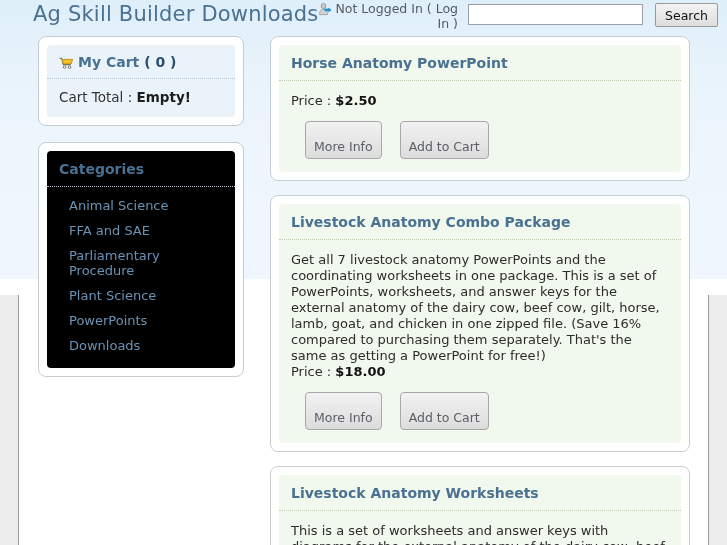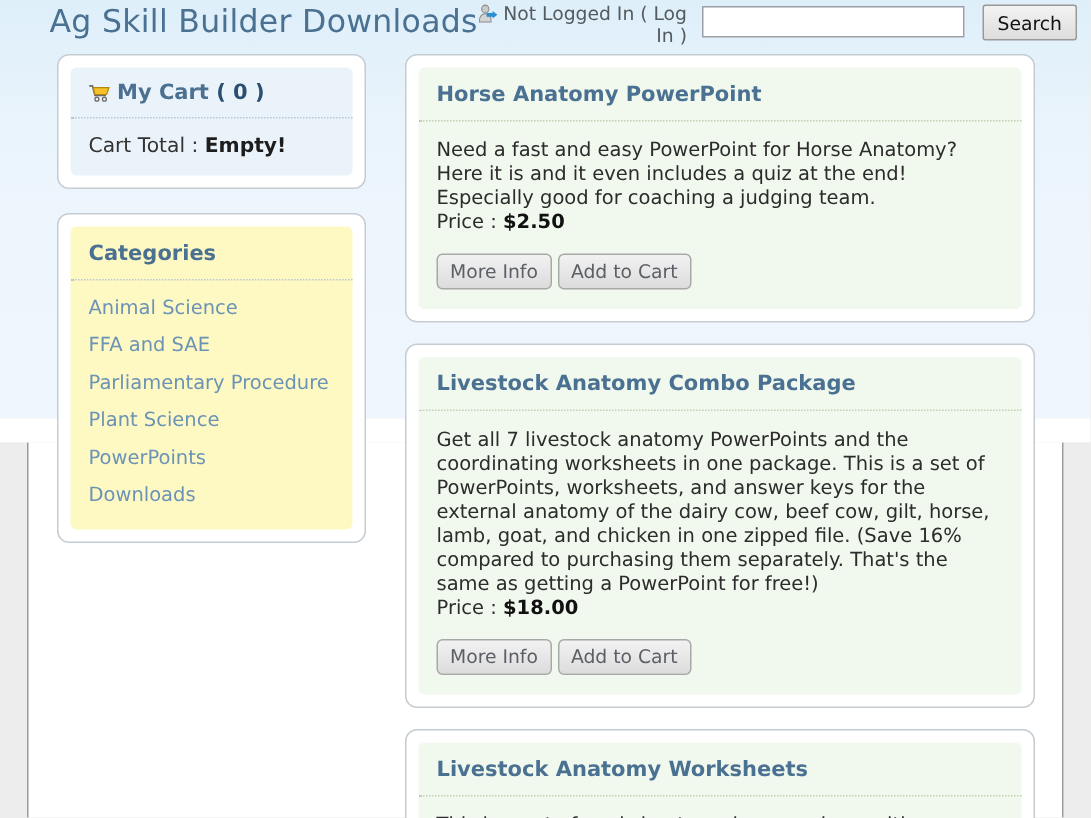--- a/index.html
+++ b/index.html
@@ -133,36 +133,36 @@
   }
   #cart-count { color: #2b4f6e; }
   #cart-total {
     padding: 10px 12px 12px 12px;
     font-size: 13.5px;
     color: #333;
   }
   #cart-total b { color: #1d1d1d; }
 
   #categories-inner {
-    background: #fef9c3;
+    background: #000000;
     padding: 0;
   }
   #categories-header {
     padding: 10px 12px 9px 12px;
     border-bottom: 1px dotted #b9c6d2;
     font-size: 14px;
     font-weight: bold;
     color: #4a7192;
   }
   #category-list {
     list-style: none;
     margin: 0;
     padding: 6px 0 10px 0;
   }
-  #category-list li { margin: 0; }
+  #category-list li { margin: 0; padding-left: 10px; }
   #category-list a {
     display: block;
     padding: 5px 12px 5px 12px;
     font-size: 13px;
     color: #6b93b5;
     text-decoration: none;
   }
 
   
   #main {
@@ -192,30 +192,31 @@
   }
   .product-price {
     font-size: 13px;
     color: #2c2c2c;
     margin: 0 0 12px 0;
     line-height: 16px;
   }
   .product-price b { color: #111; }
   .btn {
     display: inline-block;
-    padding: 3px 8px 4px 8px;
+    padding: 17px 8px 4px 8px;
     margin-right: 4px;
     font-family: "DejaVu Sans", "Liberation Sans", sans-serif;
     font-size: 12.5px;
     color: #5c6066;
     background: linear-gradient(to bottom, #f2f2f2 0%, #dcdcdc 100%);
     border: 1px solid #a8a8a8;
     border-radius: 4px;
     cursor: pointer;
     text-decoration: none;
+    margin-left: 14px;
   }
 </style>
 </head>
 <body>
 
 <div id="backdrop-top"></div>
 <div id="backdrop-white"></div>
 <div id="backdrop-bottom"></div>
 <div id="site-lower-frame"></div>
 
@@ -289,21 +290,20 @@
       </div>
     </div>
   </div>
 
   <div id="main">
 
     <div class="box product-box">
       <div class="product-inner box-inner">
         <div class="product-title">Horse Anatomy PowerPoint</div>
         <div class="product-body">
-          <p class="product-desc">Need a fast and easy PowerPoint for Horse Anatomy? Here it is and it even includes a quiz at the end! Especially good for coaching a judging team.</p>
           <p class="product-price"><span>Price : </span><b>$2.50</b></p>
           <a href="#" class="btn">More Info</a><a href="#" class="btn">Add to Cart</a>
         </div>
       </div>
     </div>
 
     <div class="box product-box">
       <div class="product-inner box-inner">
         <div class="product-title">Livestock Anatomy Combo Package</div>
         <div class="product-body">

